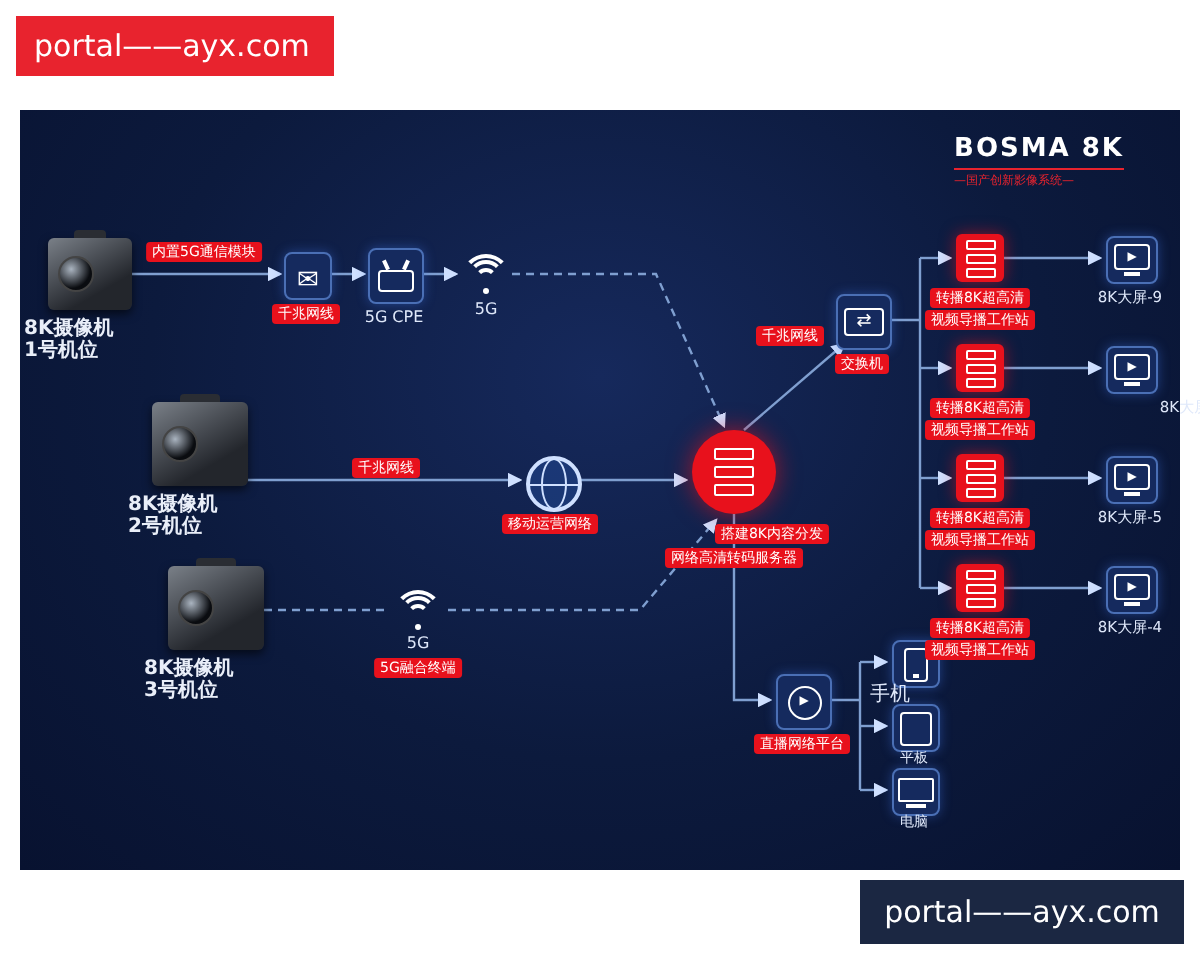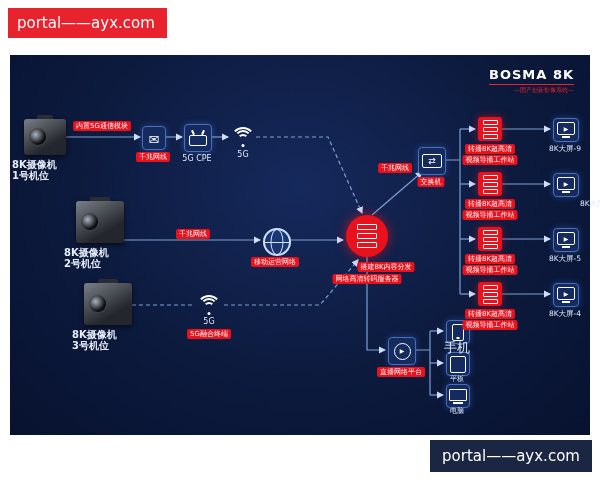--- a/index.html
+++ b/index.html
@@ -8,21 +8,21 @@
 
   
   .banner{position:absolute;display:flex;align-items:center;color:#fff;font-size:15px;white-space:nowrap}
   .banner-top{left:8px;top:8px;width:150px;height:30px;background:#e8232e;padding-left:9px}
   .banner-bottom{right:8px;bottom:8px;width:162px;height:32px;background:#1b2742;justify-content:center}
 
   
   .panel{position:absolute;left:10px;top:55px;width:580px;height:380px;
          background:radial-gradient(ellipse at 50% 35%,#16295c 0%,#0c1a3d 55%,#081230 100%)}
 
-  .logo{position:absolute;right:16px;top:12px;text-align:right;color:#fff;z-index:4}
+  .logo{position:absolute;right:28px;top:12px;text-align:left;color:#fff;z-index:4}
   .logo-title{font-size:13px;font-weight:bold;letter-spacing:1px}
   .logo-sub{font-size:6px;color:#e8232e;border-top:1px solid #e8232e;margin-top:2px;padding-top:1px}
 
   .title{position:absolute;top:36px;left:0;width:100%;text-align:center;font-size:17px;
          font-weight:bold;letter-spacing:2px;z-index:4}
   .title .hl{color:#2e7bf6}
   .title .rest{color:#ffffff}
 
   svg.wires{position:absolute;left:0;top:0;z-index:1;pointer-events:none}
 
@@ -257,21 +257,21 @@
   <div class="wl c" style="left:555px;top:254px;font-size:7.5px">8K大屏-4</div>
 
   <div class="tile" style="left:378px;top:282px;width:26px;height:26px">
     <span class="bcg"></span>
   </div>
   <div class="tag c" style="left:391px;top:312px">直播网络平台</div>
 
   <div class="tile" style="left:436px;top:265px;width:22px;height:22px">
       <span class="phg"></span>
     </div>
-  <div class="wl c" style="left:447px;top:288px;font-size:13px">手机</div>
+  <div class="wl c" style="left:435px;top:288px;font-size:10px">手机</div>
   <div class="tile" style="left:436px;top:297px;width:22px;height:22px">
       <span class="tbg"></span>
     </div>
   <div class="wl c" style="left:447px;top:320px;font-size:7px">平板</div>
   <div class="tile" style="left:436px;top:329px;width:22px;height:22px">
       <span class="pcg"></span>
     </div>
   <div class="wl c" style="left:447px;top:352px;font-size:7px">电脑</div>
 
 </div>

